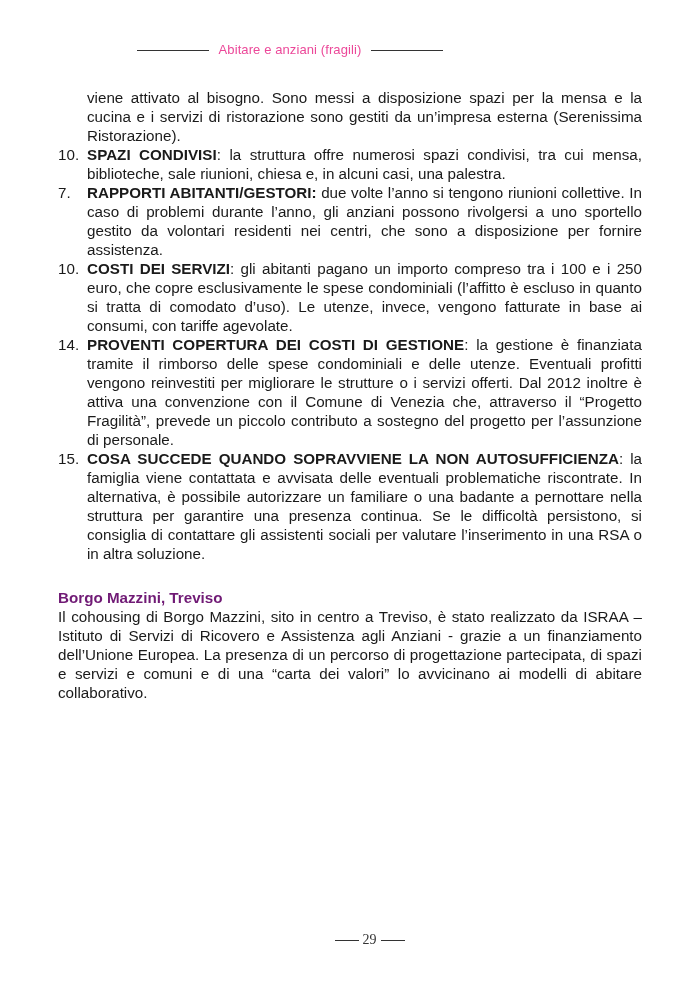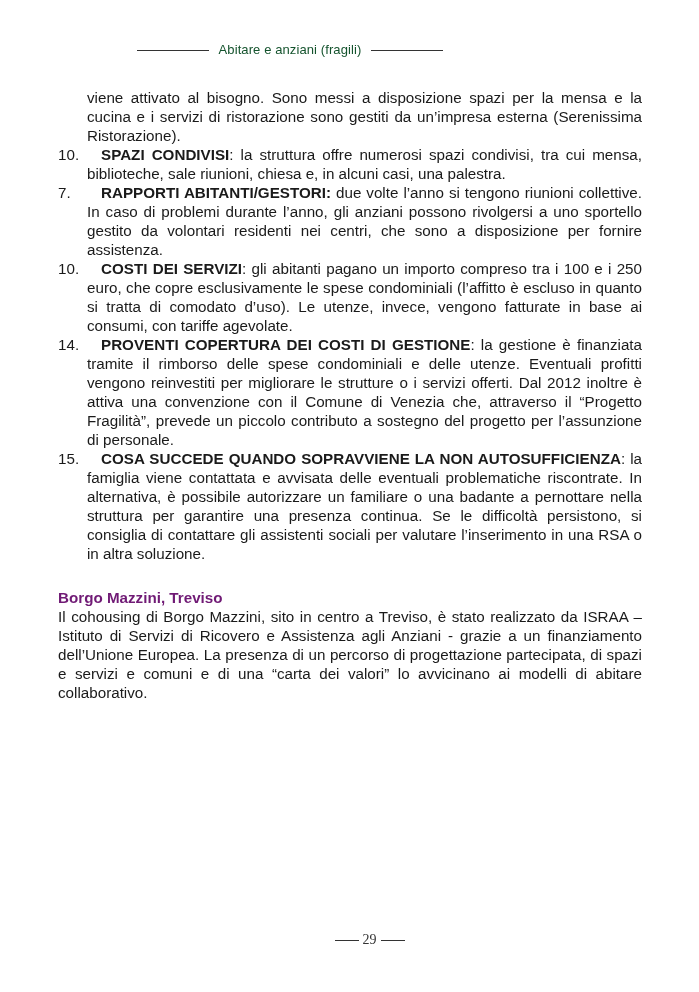--- a/index.html
+++ b/index.html
@@ -1,26 +1,26 @@
 <!DOCTYPE html>
 <html><head>
 <meta charset="utf-8">
 <style>
   html, body { margin:0; padding:0; background:#ffffff; }
   body { width:699px; height:992px; position:relative; overflow:hidden;
          font-family:"Liberation Sans", sans-serif; color:#1a1a1a; }
   .running-head { position:absolute; top:42px; left:0; width:580px; text-align:center;
-                  font-size:13px; color:#14532d; letter-spacing:0.1px; }
+                  font-size:13px; color:#ec4899; letter-spacing:0.1px; }
   .running-head .rule { display:inline-block; width:72px; height:1px; background:#333;
                         vertical-align:middle; margin:0 10px; }
   .content { position:absolute; top:88px; left:58px; width:584px; font-size:15.2px;
              line-height:19px; text-align:justify; }
   .item { position:relative; padding-left:29px; }
   .item .num { position:absolute; left:0; top:0; font-weight:normal; }
-  .item .kw { font-weight:bold;margin-left:14px; }
+  .item .kw { font-weight:bold; }
   .cont { padding-left:29px; }
   .heading { margin-top:25px; font-weight:bold; color:#2b4a7e; font-size:15.2px; }
   .para { }
   .footer { position:absolute; top:932px; left:0; width:699px; text-align:center;
             font-size:14px; color:#333; font-family:"Liberation Serif", serif;margin-left:20px; }
   .footer .rule { display:inline-block; width:24px; height:1px; background:#333;
                   vertical-align:middle; margin:0 4px; }
 </style>
 </head>
 <body>

